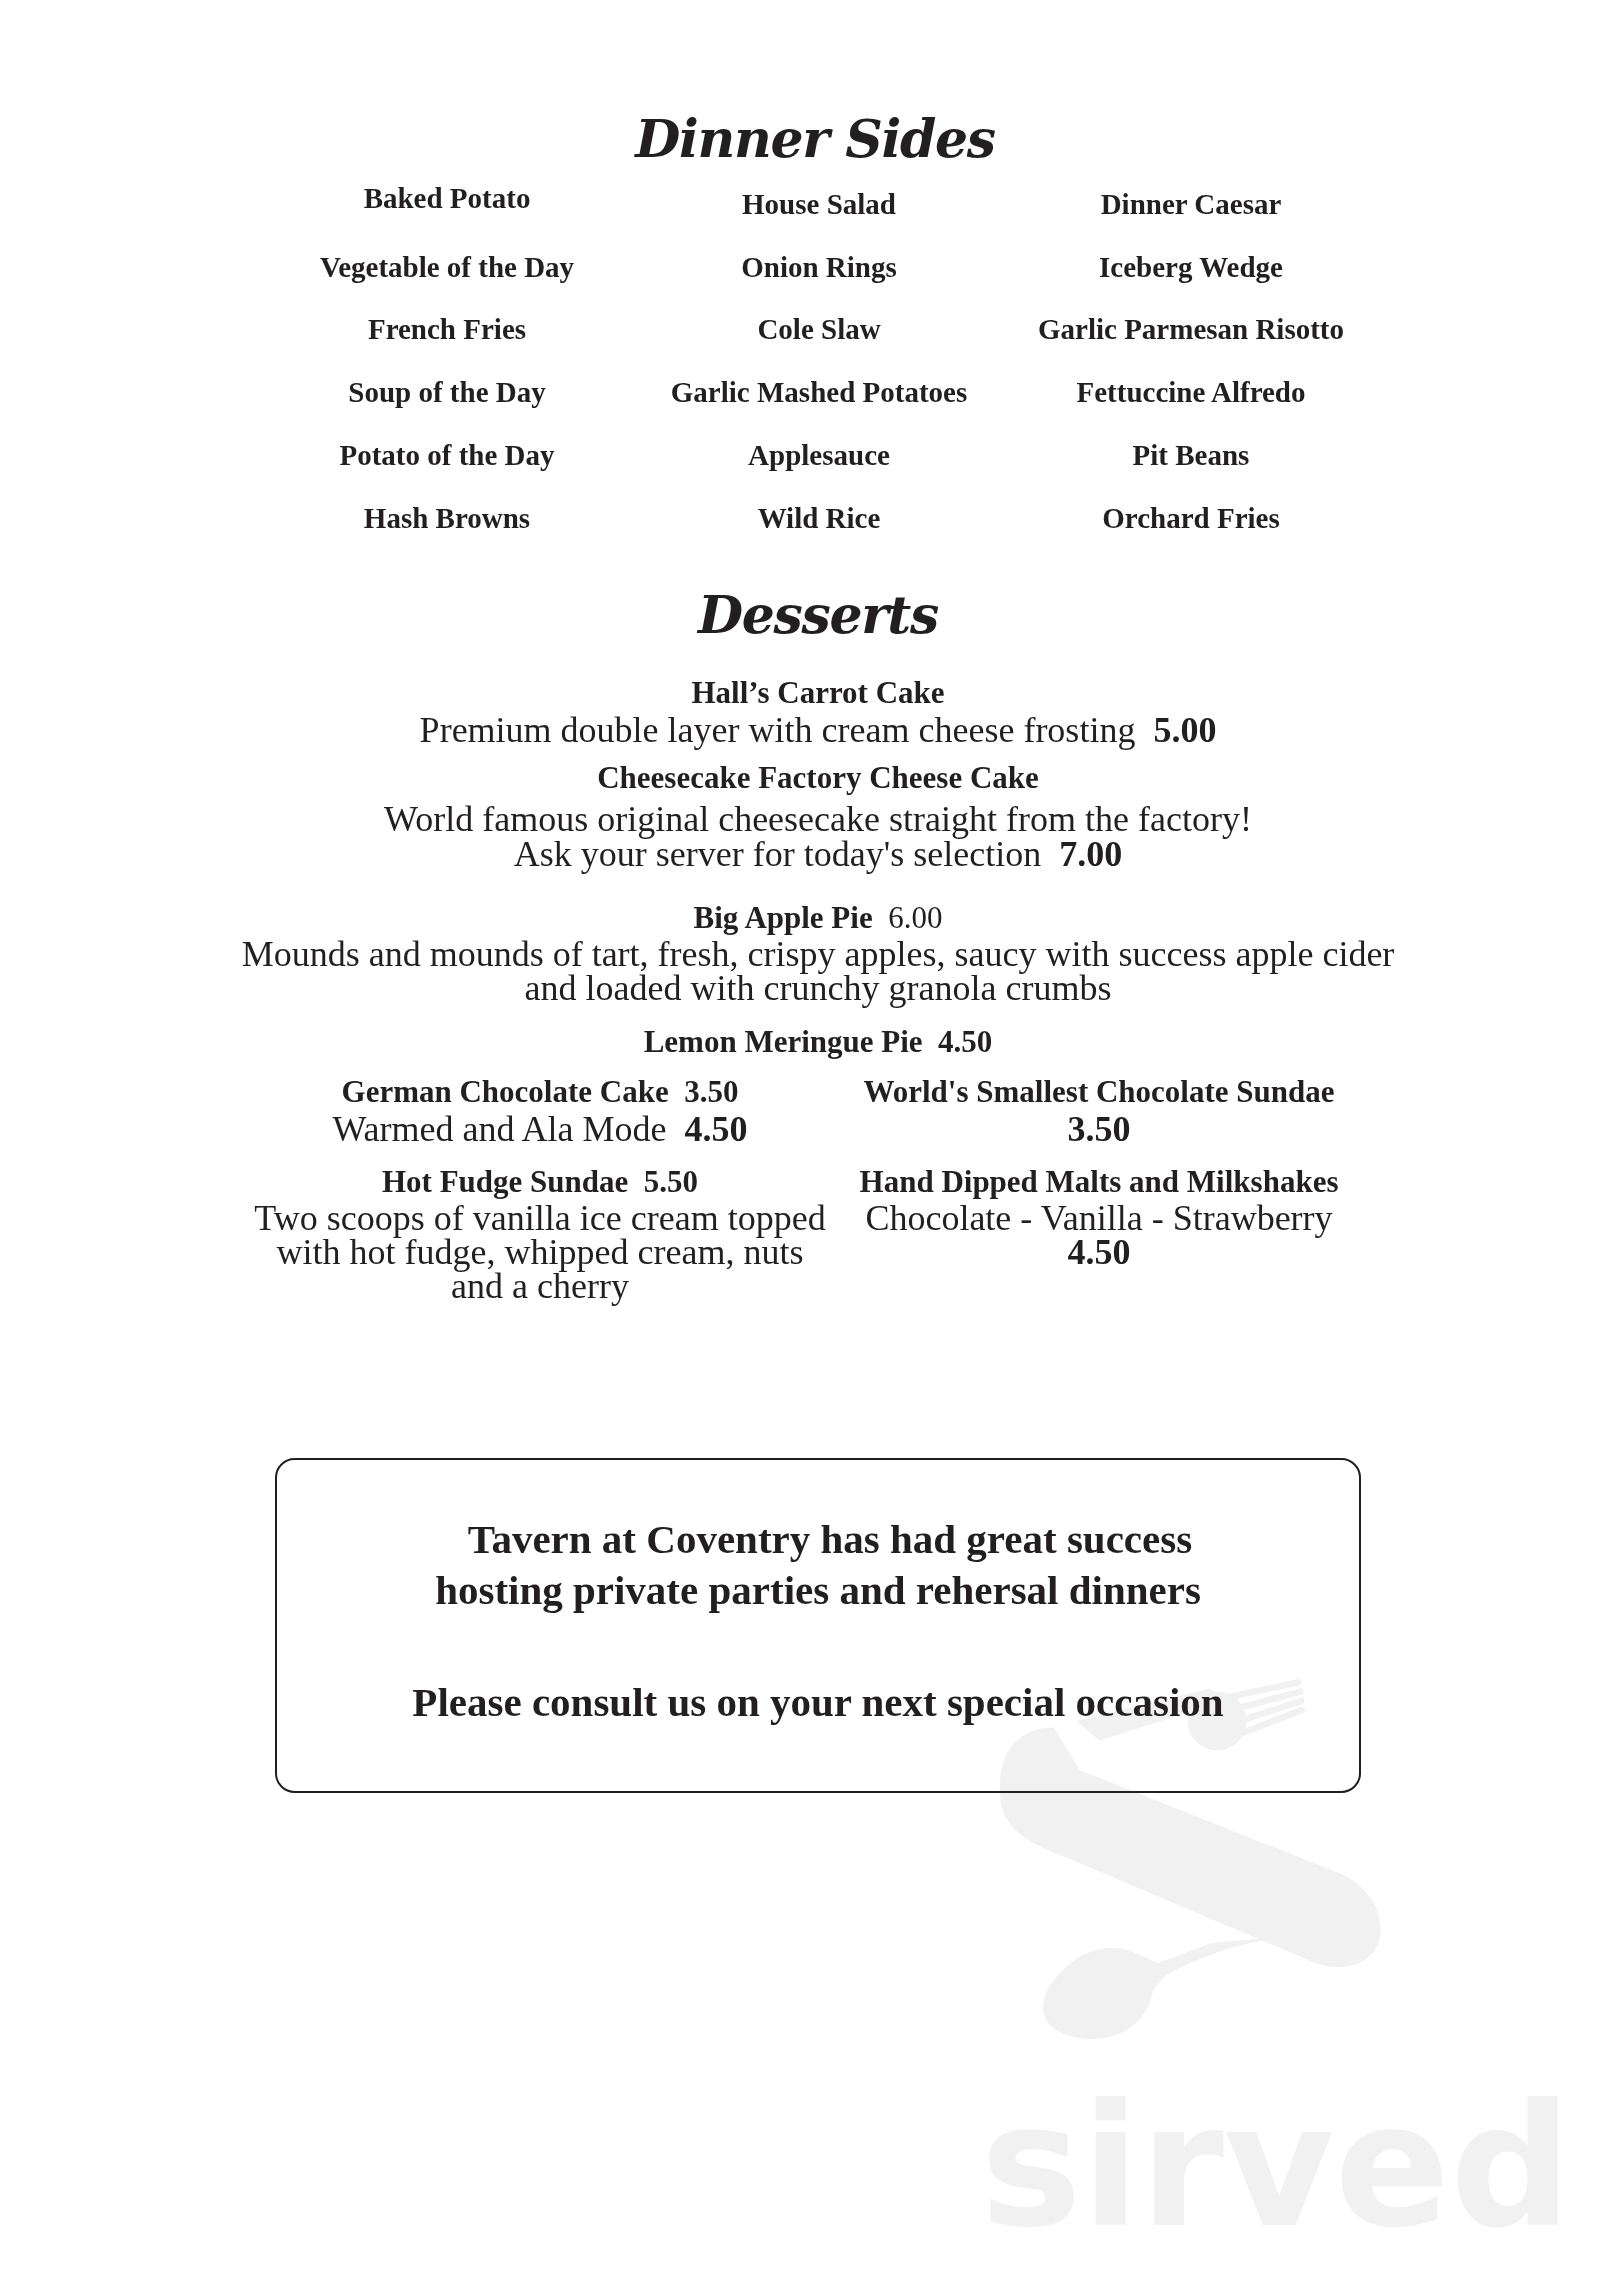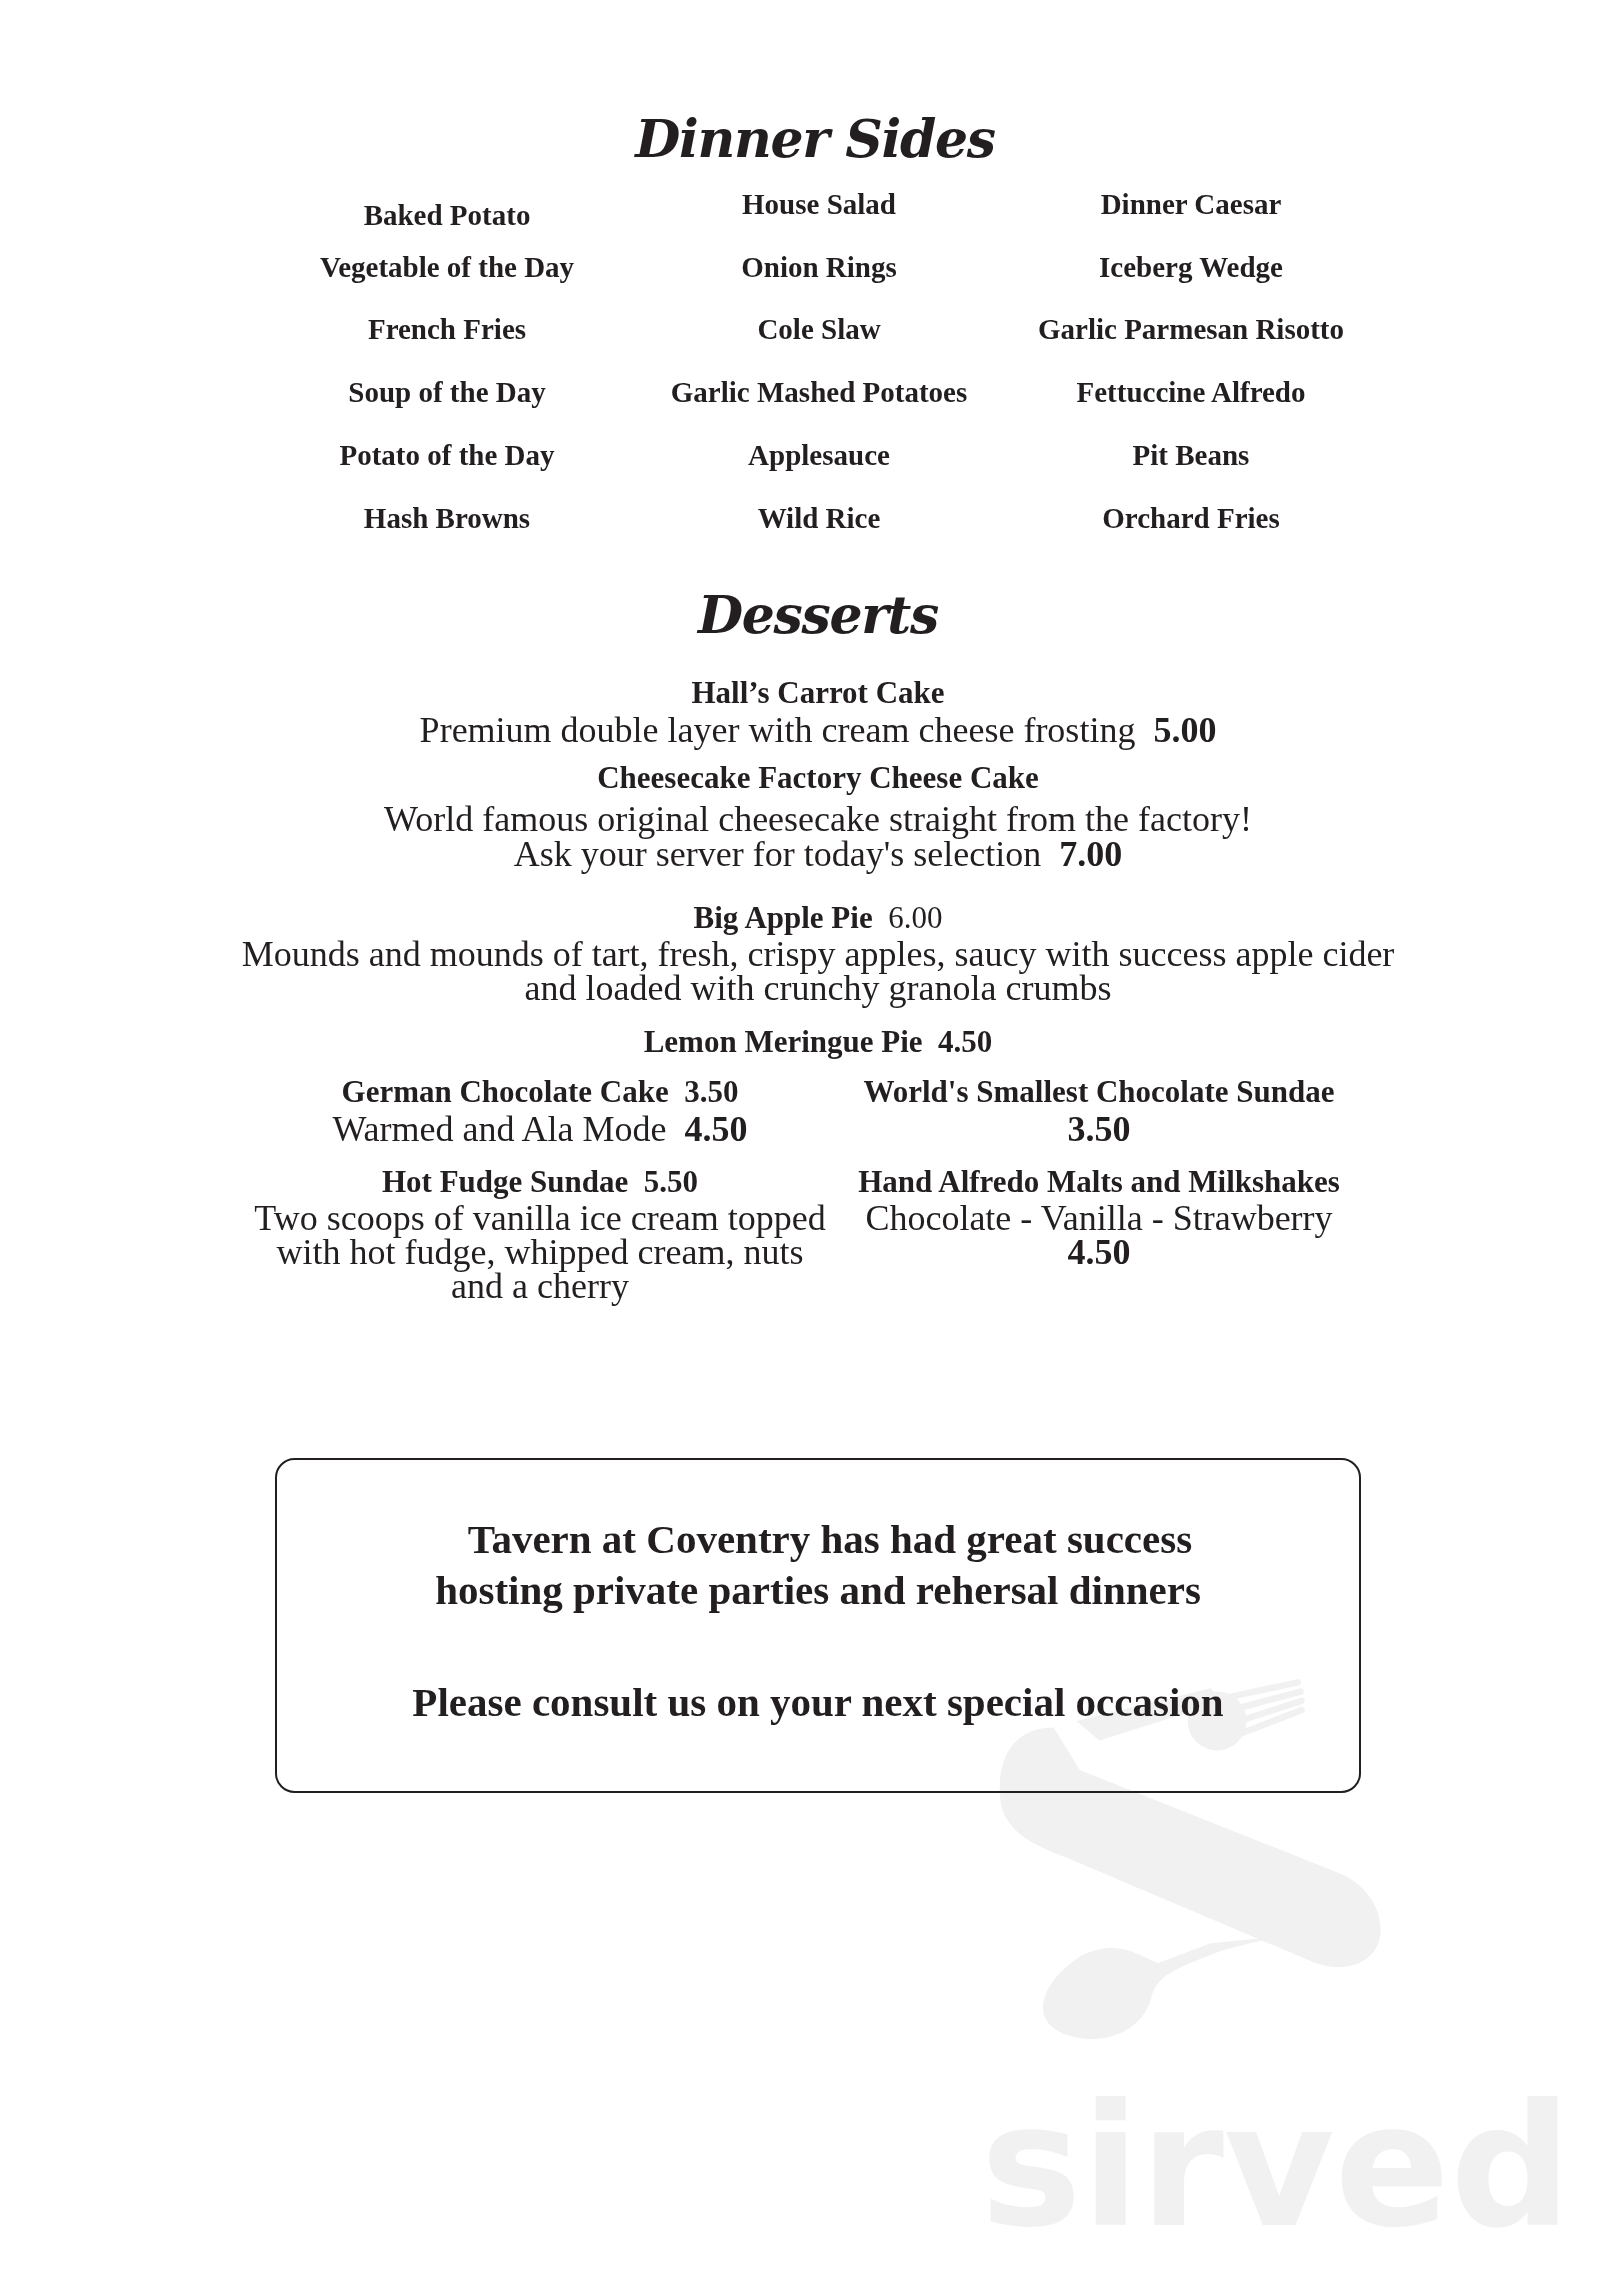--- a/index.html
+++ b/index.html
@@ -18,21 +18,21 @@
   .promo-line { font-weight: bold; font-size: 41px; line-height: 1; }
   .watermark { left: 949px; top: 1675px; width: 654px; height: 589px; pointer-events: none; }
 </style>
 </head>
 <body>
 
 <div class="abs center-x section-title" style="left:815px; top:113px;">Dinner Sides</div>
 
 <div>
 
-  <div class="abs center-x side-item" style="left:447px; top:201px;">Baked Potato</div>
+  <div class="abs center-x side-item" style="left:447px; top:184px;">Baked Potato</div>
   <div class="abs center-x side-item" style="left:447px; top:253px;">Vegetable of the Day</div>
   <div class="abs center-x side-item" style="left:447px; top:315px;">French Fries</div>
   <div class="abs center-x side-item" style="left:447px; top:378px;">Soup of the Day</div>
   <div class="abs center-x side-item" style="left:447px; top:441px;">Potato of the Day</div>
   <div class="abs center-x side-item" style="left:447px; top:504px;">Hash Browns</div>
 
   <div class="abs center-x side-item" style="left:819px; top:190px;">House Salad</div>
   <div class="abs center-x side-item" style="left:819px; top:253px;">Onion Rings</div>
   <div class="abs center-x side-item" style="left:819px; top:315px;">Cole Slaw</div>
   <div class="abs center-x side-item" style="left:819px; top:378px;">Garlic Mashed Potatoes</div>
@@ -82,21 +82,21 @@
   <div class="abs center-x d-name" style="left:1099px; top:1076px;">World's Smallest Chocolate Sundae</div>
   <div class="abs center-x d-desc d-price" style="left:1099px; top:1111px;">3.50</div>
 
   <div class="abs center-x d-name" style="left:540px; top:1166px;">
     <span>Hot Fudge Sundae</span>&nbsp;&nbsp;<span>5.50</span>
   </div>
   <div class="abs center-x d-desc" style="left:540px; top:1200px;">Two scoops of vanilla ice cream topped</div>
   <div class="abs center-x d-desc" style="left:540px; top:1234px;">with hot fudge, whipped cream, nuts</div>
   <div class="abs center-x d-desc" style="left:540px; top:1268px;">and a cherry</div>
 
-  <div class="abs center-x d-name" style="left:1099px; top:1166px;">Hand Alfredo Malts and Milkshakes</div>
+  <div class="abs center-x d-name" style="left:1099px; top:1166px;">Hand Dipped Malts and Milkshakes</div>
   <div class="abs center-x d-desc" style="left:1099px; top:1200px;">Chocolate - Vanilla - Strawberry</div>
   <div class="abs center-x d-desc d-price" style="left:1099px; top:1234px;">4.50</div>
 </div>
 
 <svg class="abs watermark" viewBox="0 0 1000 900">
   <g fill="#f1f1f1">
 
     <path d="M195 70 L400 20 L420 40 L230 100 Z"></path>
     <circle cx="410" cy="70" r="45"></circle>
     <rect x="420" y="30" width="120" height="10" rx="5" transform="rotate(-12 420 30)"></rect>

